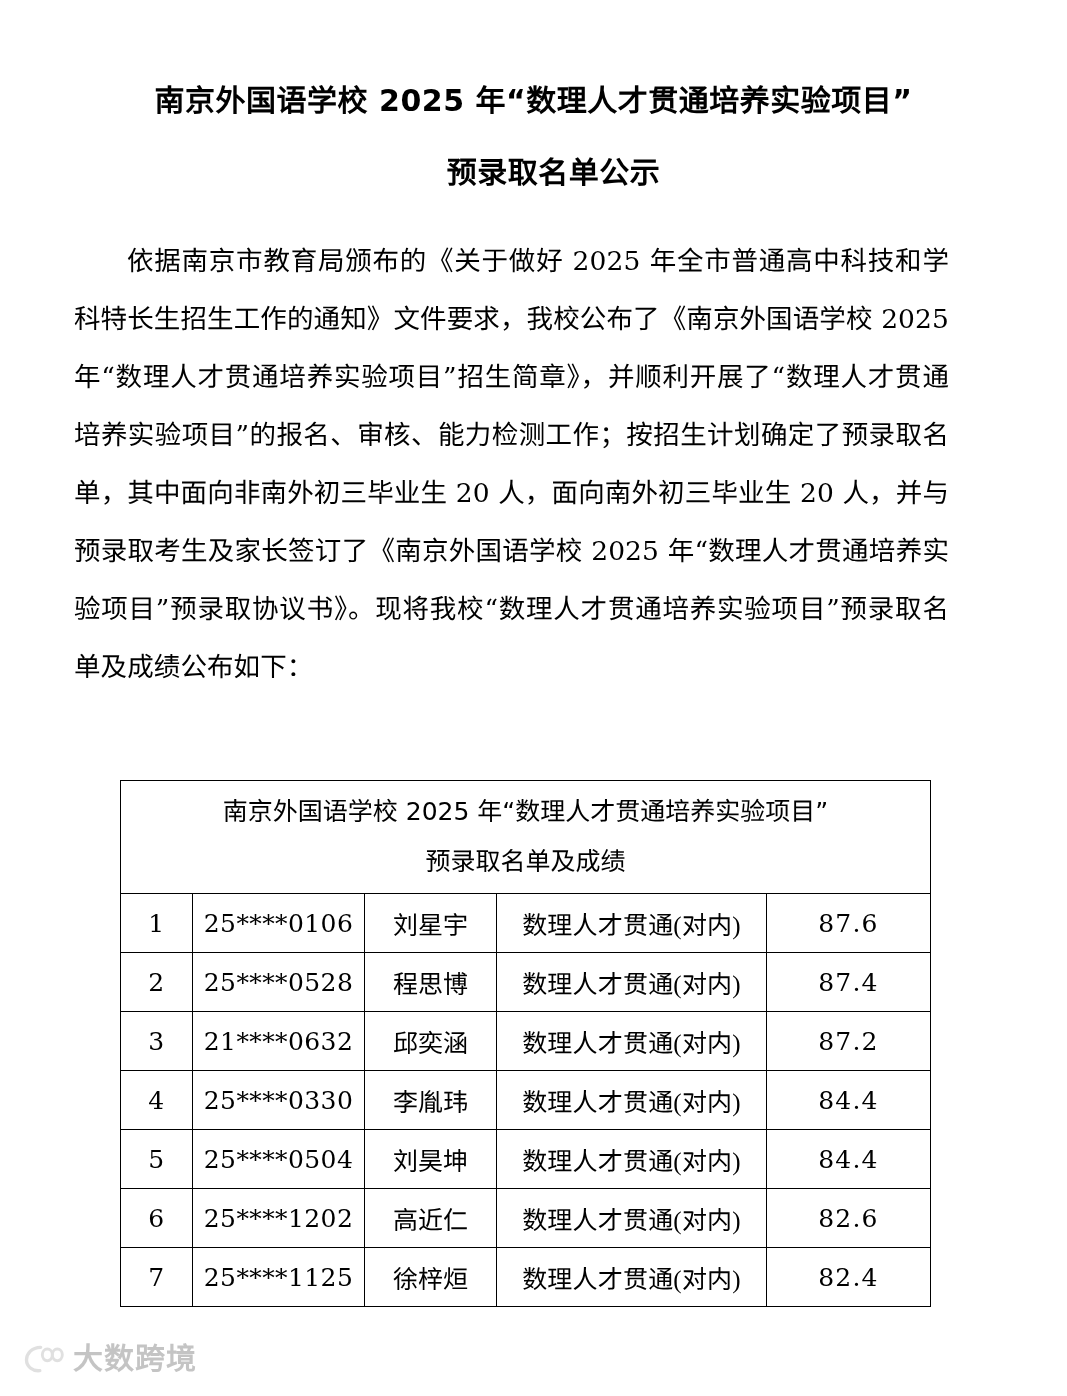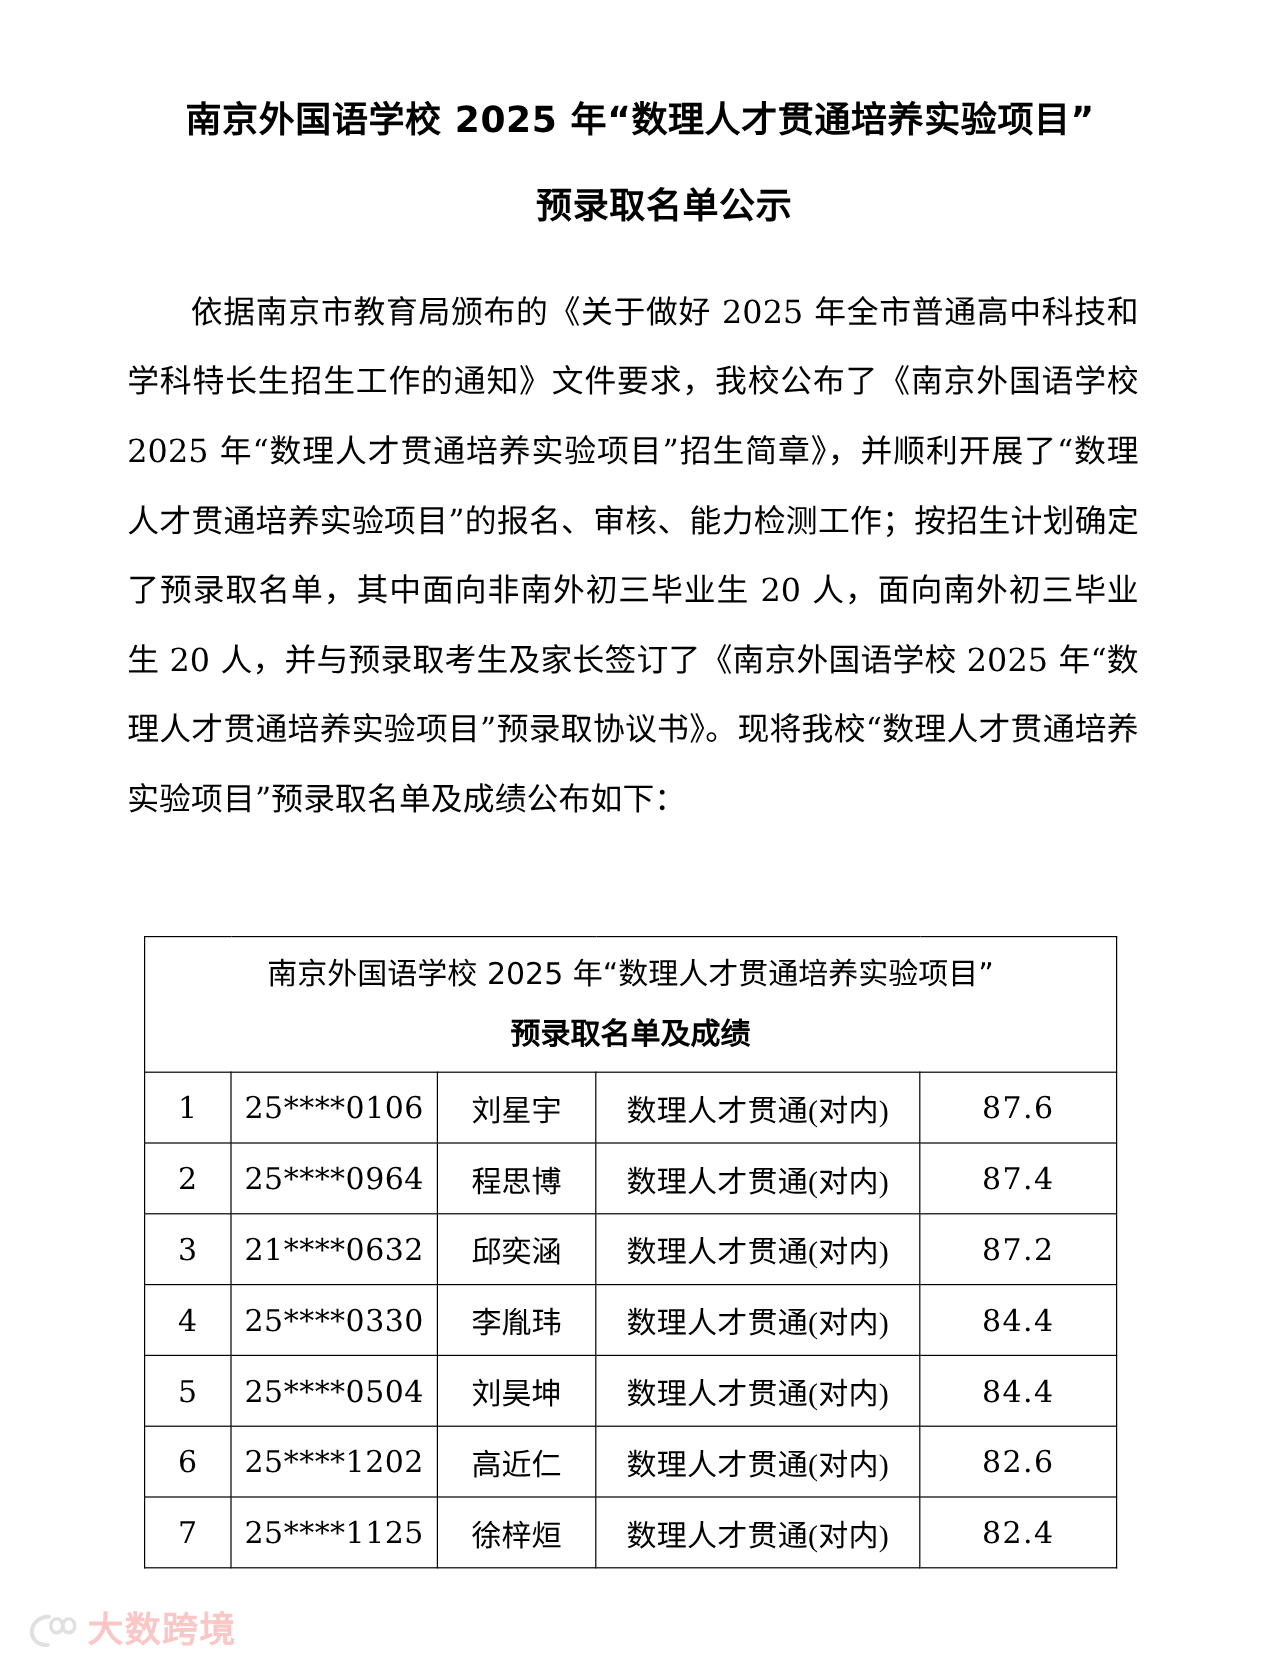--- a/index.html
+++ b/index.html
@@ -41,21 +41,21 @@
     padding-bottom: 42px;
   }
   .doc-title-line2 {
     display: block;
     padding-left: 40px;
   }
 
   
   .body-block {
     margin: 0;
-    padding: 44px 118px 0 106px;
+    padding: 44px 118px 0 74px;
   }
   .para {
     margin: 0;
     font-size: 26.5px;
     line-height: 58px;
     text-align: justify;
     text-justify: inter-ideograph;
     text-indent: 2em;
     letter-spacing: 0.1px;
   }
@@ -82,21 +82,21 @@
   }
   .tbl-caption-cell {
     height: 118px;
     font-family: "DejaVu Sans", "Liberation Sans", sans-serif;
     font-weight: bold;
     font-size: 25px;
     line-height: 50px;
     padding: 6px 10px !important;
   }
   .tbl-caption-l1 { display: block; }
-  .tbl-caption-l2 { display: block; font-weight: bold; }
+  .tbl-caption-l2 { display: block; }
 
   .col-idx   { width: 72px; }
   .col-file  { width: 172px; }
   .col-name  { width: 132px; }
   .col-proj  { width: 270px; }
   .col-score { width: 164px; }
 
   table.roster thead td {
     height: 60px;
     font-size: 25px;
@@ -127,21 +127,21 @@
   .wm-logo {
     width: 40px;
     height: 34px;
     flex: 0 0 auto;
   }
   .wm-text {
     font-family: "DejaVu Sans", "Liberation Sans", sans-serif;
     font-weight: bold;
     font-size: 30px;
     line-height: 1;
-    color: #ef4444;
+    color: #404040;
     letter-spacing: 1px;
   }
 </style>
 </head>
 <body>
 
 <div class="page">
 
   <h1 class="doc-title">
     <span class="doc-title-line1">南京外国语学校 2025 年“数理人才贯通培养实验项目”</span>
@@ -172,21 +172,21 @@
       <tbody>
         <tr>
           <td class="cell-idx">1</td>
           <td class="cell-file">25****0106</td>
           <td class="cell-name">刘星宇</td>
           <td class="cell-proj">数理人才贯通(对内)</td>
           <td class="cell-score">87.6</td>
         </tr>
         <tr>
           <td class="cell-idx">2</td>
-          <td class="cell-file">25****0964</td>
+          <td class="cell-file">25****0528</td>
           <td class="cell-name">程思博</td>
           <td class="cell-proj">数理人才贯通(对内)</td>
           <td class="cell-score">87.4</td>
         </tr>
         <tr>
           <td class="cell-idx">3</td>
           <td class="cell-file">21****0632</td>
           <td class="cell-name">邱奕涵</td>
           <td class="cell-proj">数理人才贯通(对内)</td>
           <td class="cell-score">87.2</td>

